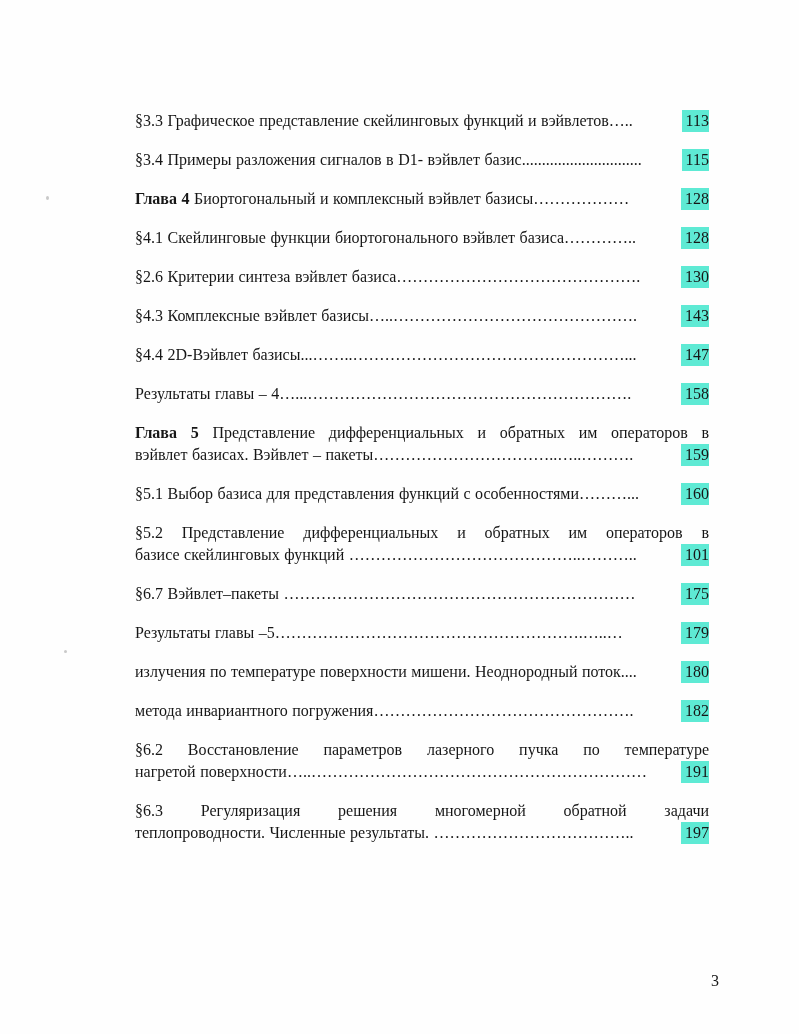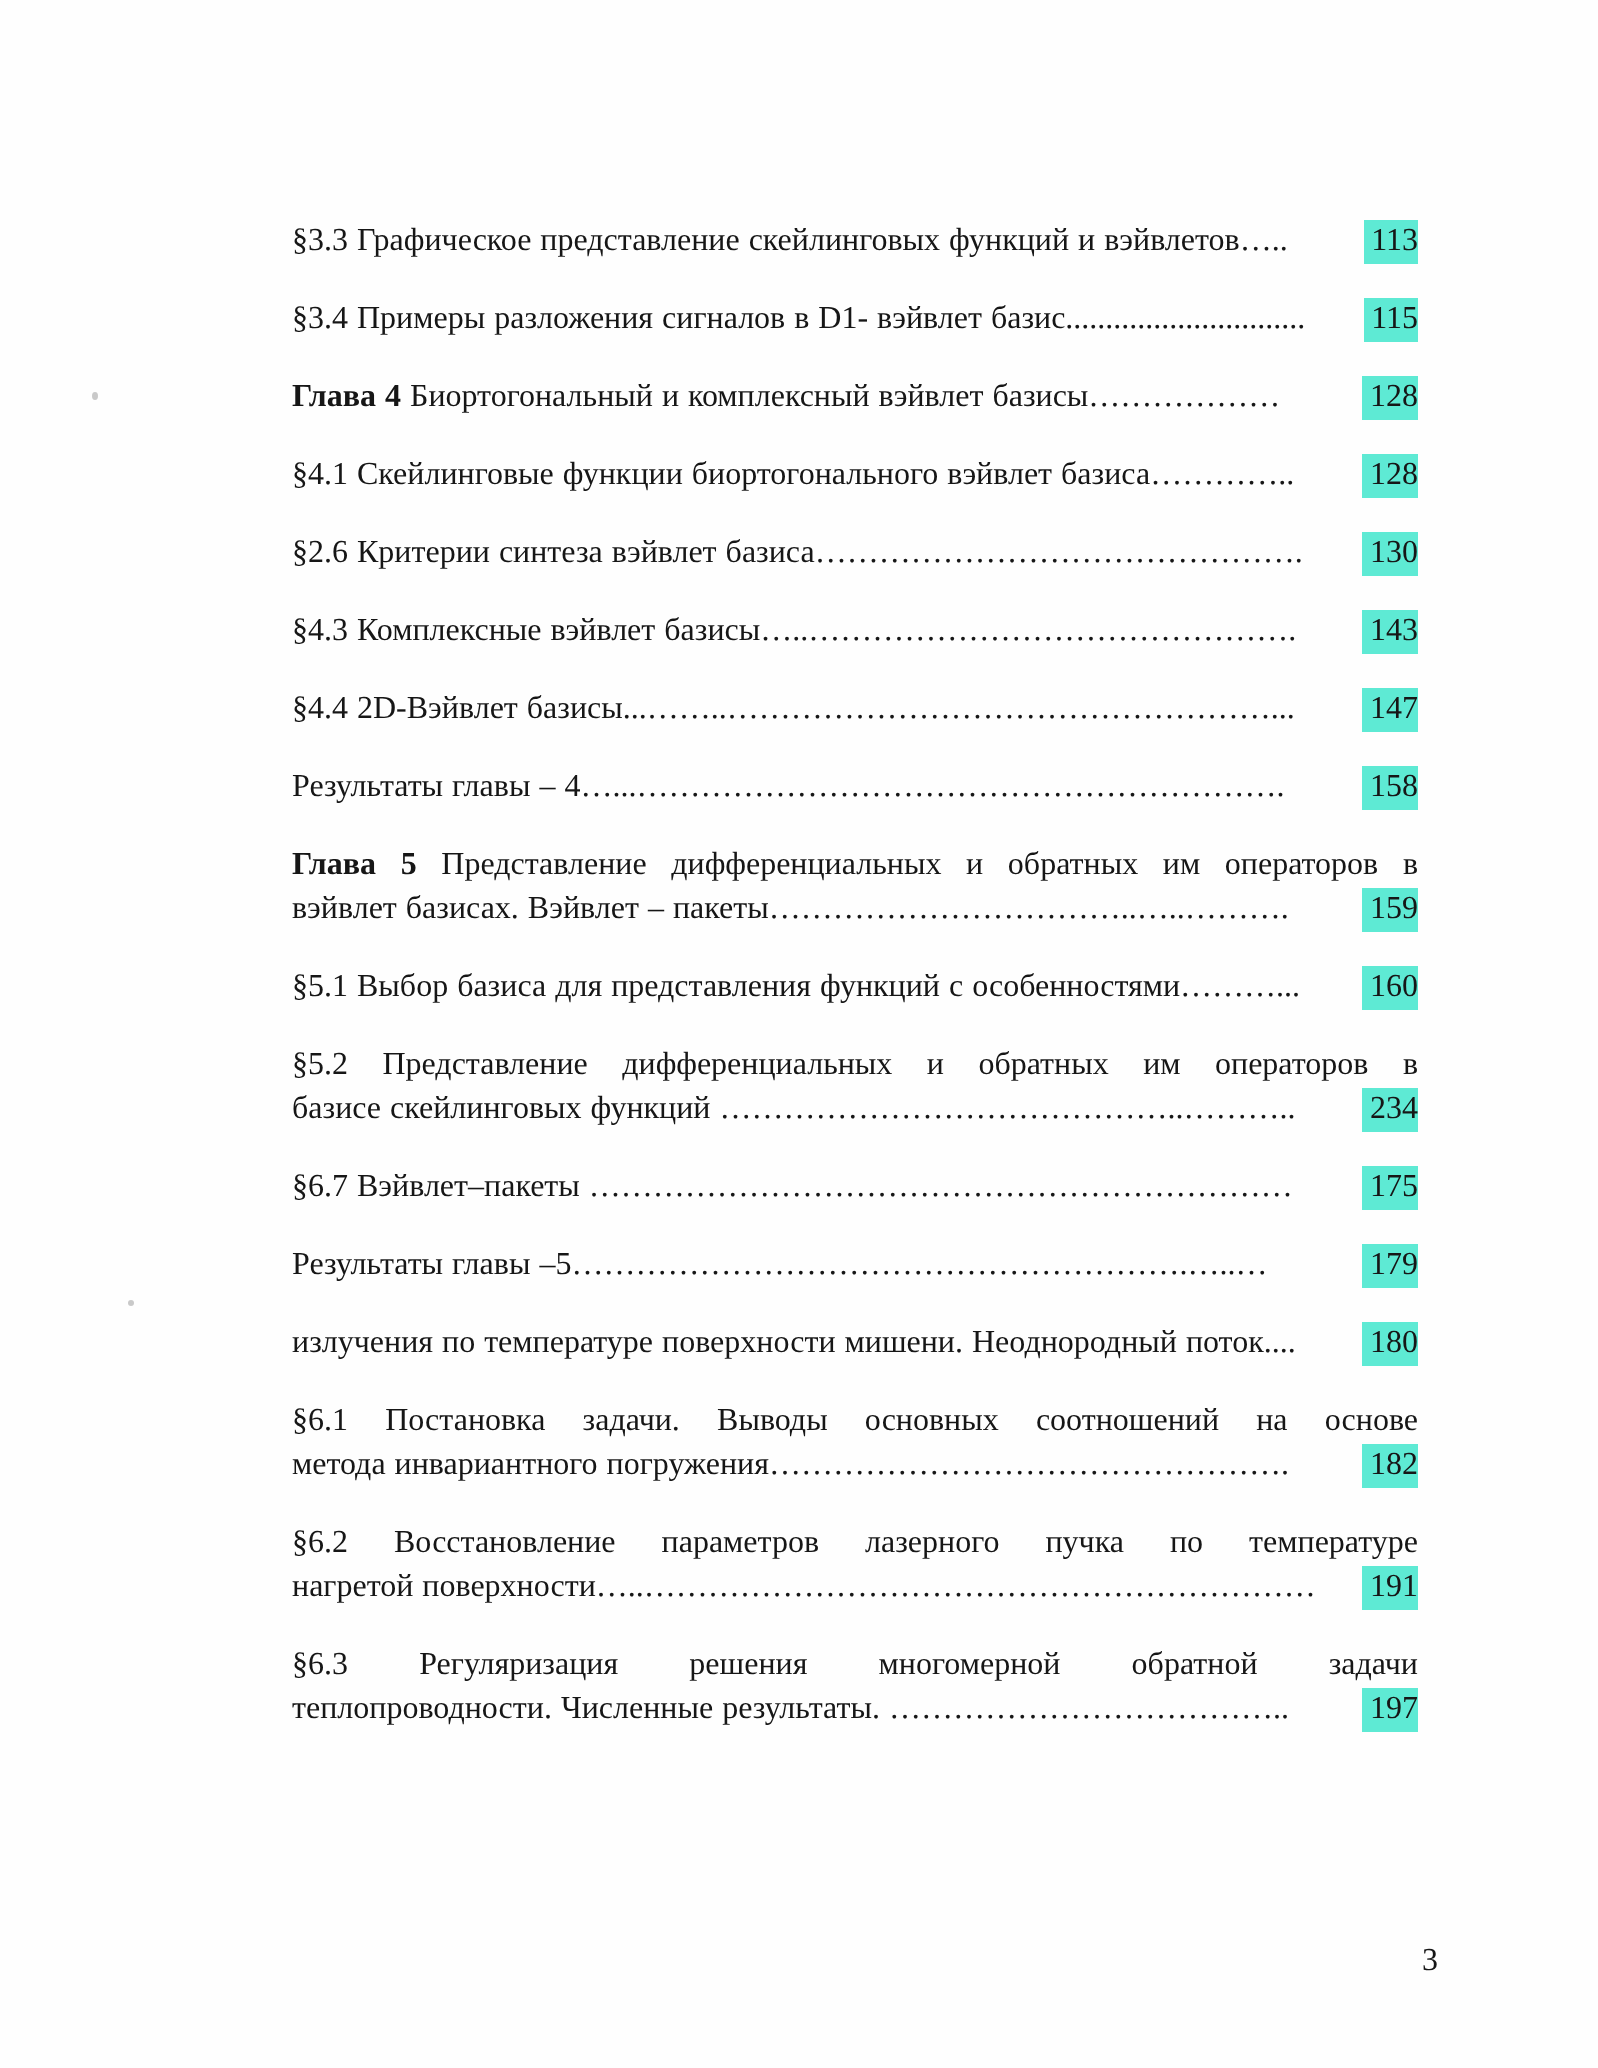--- a/index.html
+++ b/index.html
@@ -32,21 +32,20 @@
     margin-bottom: 17px;
   }
   .entry.chapter {
     margin-top: 14px;
   }
   .line {
     line-height: 22px;
     min-height: 22px;
     text-align: left;
     word-spacing: 0.5px;
-    margin-left: 11px;
   }
   .line.stretch {
     text-align: justify;
     text-align-last: justify;
   }
   .chapter-label {
     font-weight: bold;
     text-align: right;
   }
   .page-num {
@@ -138,21 +137,21 @@
     <div class="lines">
           <div class="line">§5.1 Выбор базиса для представления функций с особенностями………...</div>
         </div>
     <span class="page-num">160</span>
   </div>
       <div class="entry">
     <div class="lines">
           <div class="line stretch">§5.2 Представление дифференциальных и обратных им операторов в</div>
           <div class="line">базисе скейлинговых функций ……………………………………..………..</div>
         </div>
-    <span class="page-num">234</span>
+    <span class="page-num">101</span>
   </div>
       <div class="entry">
     <div class="lines">
           <div class="line">§6.7 Вэйвлет–пакеты …………………………………………………………</div>
         </div>
     <span class="page-num">175</span>
   </div>
       <div class="entry">
     <div class="lines">
           <div class="line">Результаты главы –5………………………………………………….…..…</div>
@@ -160,21 +159,20 @@
     <span class="page-num">179</span>
   </div>
       <div class="entry chapter">
     <div class="lines">
           <div class="line">излучения по температуре поверхности мишени. Неоднородный поток....</div>
         </div>
     <span class="page-num">180</span>
   </div>
       <div class="entry">
     <div class="lines">
-          <div class="line stretch">§6.1 Постановка задачи. Выводы основных соотношений на основе</div>
           <div class="line">метода инвариантного погружения………………………………………….</div>
         </div>
     <span class="page-num">182</span>
   </div>
       <div class="entry">
     <div class="lines">
           <div class="line stretch">§6.2 Восстановление параметров лазерного пучка по температуре</div>
           <div class="line">нагретой поверхности…..………………………………………………………</div>
         </div>
     <span class="page-num">191</span>

